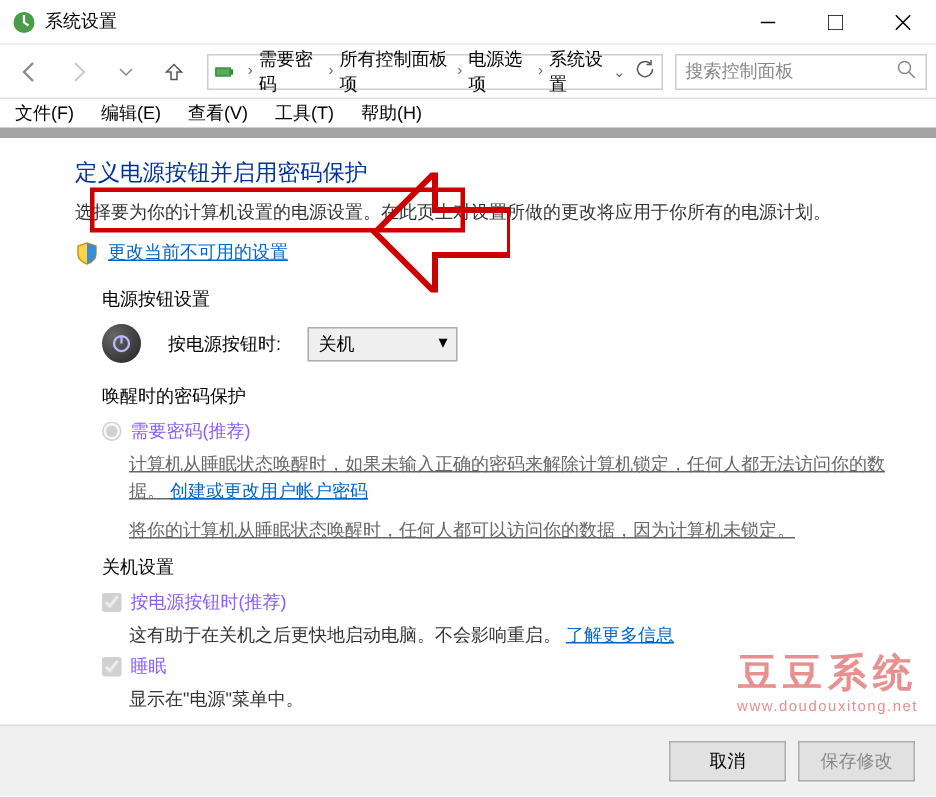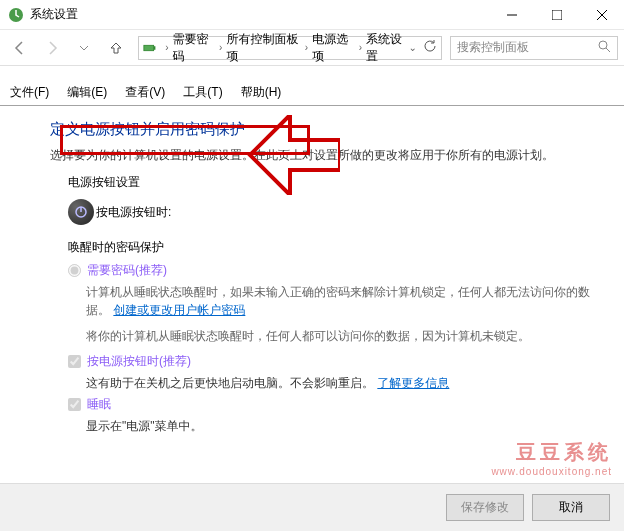--- a/index.html
+++ b/index.html
@@ -14,55 +14,55 @@
   
   .navbar { height: 36px; display: flex; align-items: center; padding: 0 6px; border-bottom: 1px solid #e0e0e0; gap: 4px; }
   .nav-btn { width: 28px; height: 28px; display: flex; align-items: center; justify-content: center; color: #888; }
   .nav-btn.enabled { color: #333; }
   .breadcrumb { flex: 1; display: flex; align-items: center; height: 24px; border: 1px solid #ccc; padding: 0 4px; margin: 0 4px; font-size: 12px; }
   .breadcrumb-icon { width: 16px; height: 16px; margin-right: 4px; }
   .bc-sep { margin: 0 4px; color: #666; font-size: 10px; }
   .searchbox { width: 168px; height: 24px; border: 1px solid #ccc; display: flex; align-items: center; padding: 0 6px; color: #888; }
   .searchbox-icon { margin-left: auto; }
   
-  .menubar { height: 26px; display: flex; align-items: center; padding: 0 2px; border-bottom: 1px solid #a3a3a3; gap: 2px; font-size: 12px; margin-top: 14px; }
+  .menubar { height: 26px; display: flex; align-items: center; padding: 0 2px; border-bottom: 7px solid #a3a3a3; gap: 2px; font-size: 12px; }
   .menu-item { padding: 3px 8px; }
   
   .content { padding: 14px 20px 0 50px; position: relative; height: 390px; overflow: hidden; }
   .heading { color: #003399; font-size: 15px; font-weight: normal; margin-bottom: 8px; }
   .subtext { font-size: 12px; color: #333; margin-bottom: 10px; }
   
   .admin-link-row { display: flex; align-items: center; gap: 6px; margin-bottom: 14px; }
   .shield { width: 16px; height: 16px; }
   .link { color: #0066cc; text-decoration: underline; cursor: pointer; }
   
   .redbox { position: absolute; border: 3px solid #cc0000; left: 60px; top: 125px; width: 250px; height: 30px; pointer-events: none; }
   .arrow { position: absolute; left: 180px; top: 115px; pointer-events: none; }
   
   .section-title { font-size: 12px; margin: 6px 18px; }
   .indent { margin-left: 18px; }
   
-  .power-row { display: flex; align-items: center; gap: 2px; margin: 8px 0 14px 18px; }
+  .power-row { display: flex; align-items: center; gap: 18px; margin: 8px 0 14px 18px; }
   .power-icon { width: 26px; height: 26px; border-radius: 50%; background: radial-gradient(circle at 30% 30%, #666, #222); display: flex; align-items: center; justify-content: center; }
   .select { border: 1px solid #adadad; background: #efefef; padding: 2px 20px 2px 6px; font-size: 12px; position: relative; min-width: 100px; }
   .select::after { content: "▾"; position: absolute; right: 6px; }
   
   .radio-row, .check-row { display: flex; align-items: center; gap: 6px; font-size: 12px; margin: 4px 0; }
-  .desc { color: #666; font-size: 12px; margin: 2px 0 8px 18px; line-height: 1.5; }
+  .desc { color: #666; font-size: 12px; margin: 2px 0 8px 18px; line-height: 1.5; text-decoration: underline; }
   .desc-k { color: #333; font-size: 12px; margin: 2px 0 4px 18px; line-height: 1.5; }
   
   input[type=radio], input[type=checkbox] { accent-color: #666; }
   input[disabled] + span, .disabled { color: #8b5cf6; }
   
   .footer { position: absolute; bottom: 0; left: 0; right: 0; height: 48px; background: #f0f0f0; border-top: 1px solid #ddd; display: flex; align-items: center; justify-content: flex-end; padding: 0 14px; gap: 8px; }
   .btn { min-width: 78px; padding: 4px 14px; background: #e1e1e1; border: 1px solid #adadad; font-size: 12px; }
   .btn[disabled] { color: #888; }
   
   .watermark { position: absolute; right: 12px; bottom: 54px; text-align: right; pointer-events: none; }
-  .wm1 { color: #e89090; font-size: 20px; font-weight: bold; letter-spacing: 4px; font-family: "SimSun", serif; }
+  .wm1 { color: #e89090; font-size: 26px; font-weight: bold; letter-spacing: 4px; font-family: "SimSun", serif; }
   .wm2 { color: #e89090; font-size: 10px; letter-spacing: 1px; text-align: right; }
 </style>
 </head>
 <body>
 
 <div class="titlebar">
   <svg class="titlebar-icon" viewBox="0 0 16 16">
       <circle cx="8" cy="8" r="7" fill="#4a9b4a"></circle>
       <path d="M8 3v5l3 2" stroke="#fff" stroke-width="1.5" fill="none"></path>
     </svg>
@@ -141,42 +141,51 @@
   <span class="menu-item">编辑(E)</span>
   <span class="menu-item">查看(V)</span>
   <span class="menu-item">工具(T)</span>
   <span class="menu-item">帮助(H)</span>
 </div>
 
 <div class="content">
   <h2 class="heading">定义电源按钮并启用密码保护</h2>
   <p class="subtext">选择要为你的计算机设置的电源设置。在此页上对设置所做的更改将应用于你所有的电源计划。</p>
 
+  <div class="admin-link-row">
+    <svg class="shield" viewBox="0 0 16 16">
+        <path d="M8 1 L14 3 L14 8 Q14 13 8 15 Q2 13 2 8 L2 3 Z" fill="#ffd24d" stroke="#cc9900"></path>
+        <path d="M8 1 L14 3 L14 8 Q14 13 8 15 L8 1" fill="#3a8cd6"></path>
+      </svg>
+    <span class="link">更改当前不可用的设置</span>
+  </div>
 
   <div class="section-title">电源按钮设置</div>
   <div class="power-row">
     <div class="power-icon">
         <svg width="14" height="14" viewBox="0 0 14 14">
           <circle cx="7" cy="7" r="5" fill="none" stroke="#bbf" stroke-width="1.5"></circle>
           <line x1="7" y1="2" x2="7" y2="7" stroke="#bbf" stroke-width="1.5"></line>
         </svg>
       </div>
     <span>按电源按钮时:</span>
+    <div class="select"><span>关机</span></div>
   </div>
 
   <div class="section-title">唤醒时的密码保护</div>
   <div class="indent">
     <label class="radio-row">
         <input type="radio" disabled="" checked="" style="">
         <span class="disabled">需要密码(推荐)</span>
       </label>
     <div class="desc"><span>计算机从睡眠状态唤醒时，如果未输入正确的密码来解除计算机锁定，任何人都无法访问你的数据。</span> <span class="link">创建或更改用户帐户密码</span></div>
     <div class="desc">将你的计算机从睡眠状态唤醒时，任何人都可以访问你的数据，因为计算机未锁定。</div>
   </div>
 
+  <div class="section-title">关机设置</div>
   <div class="indent">
     <label class="check-row">
         <input type="checkbox" disabled="" checked="" style="">
         <span class="disabled">按电源按钮时(推荐)</span>
       </label>
     <div class="desc-k"><span>这有助于在关机之后更快地启动电脑。不会影响重启。</span> <span class="link">了解更多信息</span></div>
     <label class="check-row">
         <input type="checkbox" disabled="" checked="" style="">
         <span class="disabled">睡眠</span>
       </label>
@@ -189,15 +198,15 @@
 <svg class="arrow" width="160" height="80" viewBox="0 0 160 80">
   <polygon points="120,0 160,40 120,80 120,55 70,55 70,25 120,25" fill="none" stroke="#cc0000" stroke-width="4" transform="rotate(180 115 40)"></polygon>
 </svg>
 
 <div class="watermark">
   <div class="wm1">豆豆系统</div>
   <div class="wm2">www.doudouxitong.net</div>
 </div>
 
 <div class="footer">
+  <button class="btn">取消</button>
   <button class="btn" disabled="">保存修改</button>
-  <button class="btn">取消</button>
 </div>
 
 </body></html>

